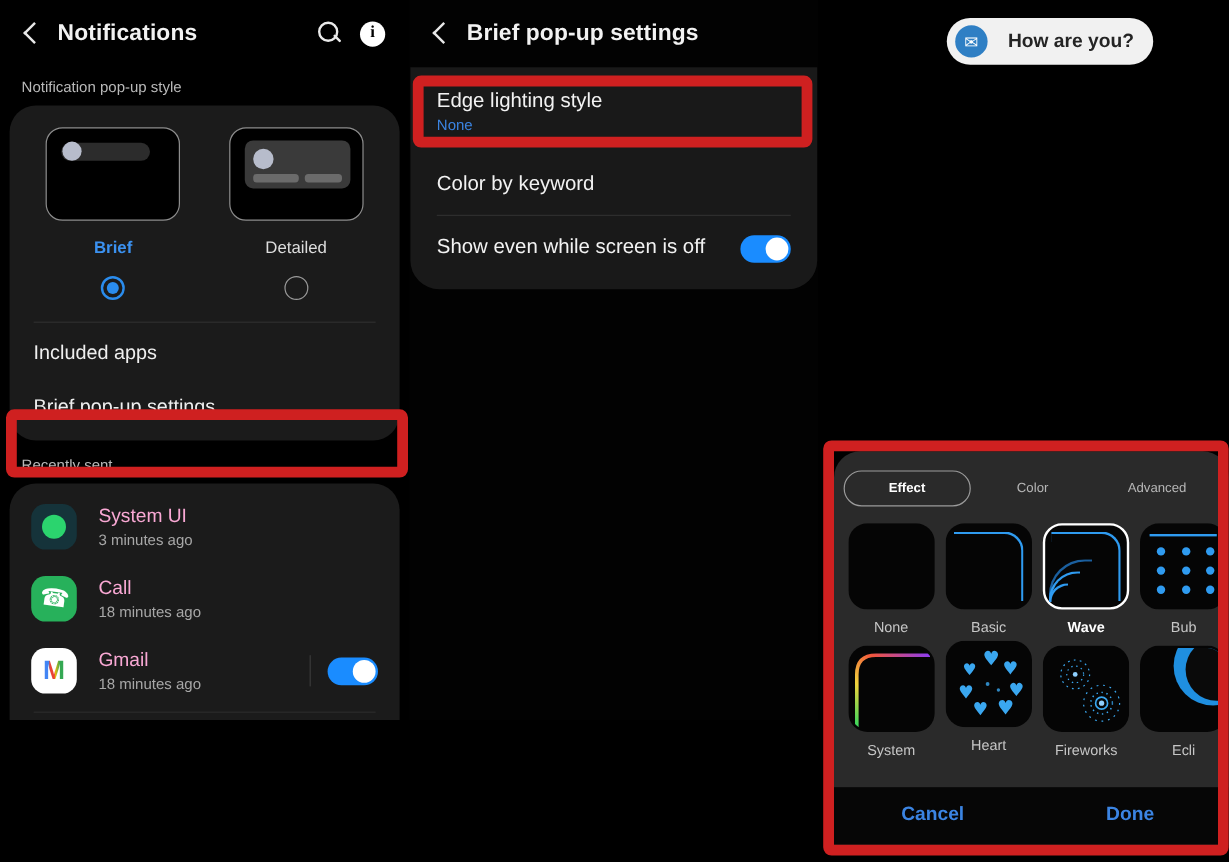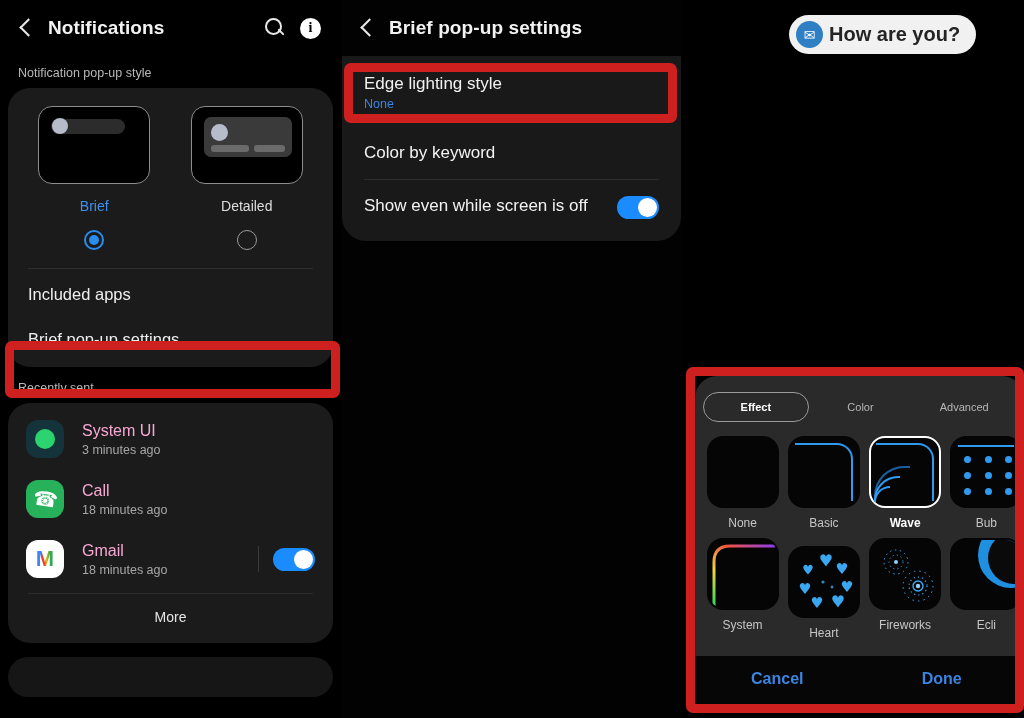--- a/index.html
+++ b/index.html
@@ -5,21 +5,21 @@
   * { box-sizing: border-box; margin: 0; padding: 0; }
   html, body {
     width: 1024px; height: 718px;
     background: #000;
     font-family: "Liberation Sans", sans-serif;
     overflow: hidden;
   }
   .screen { position: relative; width: 1024px; height: 718px; background: #000; }
 
   
-  .panel { position: absolute; top: 0; height: 718px; background: #000; overflow: hidden; }
+  .panel { position: absolute; top: 0; height: 600px; background: #000; overflow: hidden; }
   #panel-left  { left: 0;   width: 341px; }
   #panel-mid   { left: 341px; width: 341px; background:#020202; }
   #panel-right { left: 682px; width: 342px; }
 
   
   .appbar { position: relative; height: 56px; display: flex; align-items: center; }
   .back-chevron {
     width: 30px; height: 30px; margin-left: 12px; position: relative; flex: 0 0 auto;
   }
   .back-chevron::before {
@@ -66,21 +66,21 @@
     background: #b7bccb; border-radius: 50%;
   }
   .thumb .card-mini {
     position: absolute; left: 12px; top: 10px; width: 88px; height: 40px;
     background: #3a3a3a; border-radius: 7px;
   }
   .thumb .card-mini .av { position:absolute; left:7px; top:7px; width:17px; height:17px; background:#b7bccb; border-radius:50%; }
   .thumb .card-mini .b1 { position:absolute; left:7px; top:28px; width:38px; height:7px; background:#6b6b6b; border-radius:3px; }
   .thumb .card-mini .b2 { position:absolute; left:50px; top:28px; width:31px; height:7px; background:#6b6b6b; border-radius:3px; }
   .style-name { font-size: 14px; margin-top: 14px; }
-  .style-name.sel { color: #3b91f0; font-weight: 400; }
+  .style-name.sel { color: #3b91f0; font-weight: 700; }
   .style-name.unsel { color: #ddd; }
   .radio { width: 20px; height: 20px; border-radius: 50%; margin-top: 16px; position: relative; }
   .radio.on { border: 2px solid #2a8ced; }
   .radio.on::after { content:""; position:absolute; left:3px; top:3px; width:10px; height:10px; background:#2a8ced; border-radius:50%; }
   .radio.off { border: 1.6px solid #9a9a9a; }
 
   .divider { height: 1px; background: #2e2e2e; margin: 18px 20px 0; }
 
   .row-block { padding: 16px 20px 14px; }
   .row-title { color: #efefef; font-size: 16.5px; }
@@ -124,21 +124,21 @@
 
   
   .notif-pill {
     position: absolute; left: 107px; top: 15px; display: flex; align-items: center;
     background: #f1f1f1; border-radius: 20px; padding: 6px 16px 6px 7px; box-shadow: 0 2px 6px rgba(0,0,0,.6);
   }
   .notif-pill .mail {
     width: 27px; height: 27px; border-radius: 50%; background: #2f7fc4;
     display: flex; align-items: center; justify-content: center; color: #fff; font-size: 14px; line-height: 1;
   }
-  .notif-pill .txt { color: #242424; font-size: 20px; font-weight: 700; margin-left: 6px; }
+  .notif-pill .txt { color: #242424; font-size: 16px; font-weight: 700; margin-left: 17px; }
 
   .effects-sheet {
     position: absolute; left: 695px; top: 376px; width: 329px; height: 328px;
     background: #2a2a2a; border-radius: 22px 22px 0 0; overflow: hidden;
   }
   .tabs { display: flex; align-items: center; padding: 16px 8px 8px; }
   .tab { flex: 1; text-align: center; font-size: 11px; color: #b6b6b6; padding: 8px 0; }
   .tab.active { color: #fff; font-weight: 700; border: 1.3px solid #9b9b9b; border-radius: 20px; }
   .fx-grid { display: grid; grid-template-columns: repeat(4, 1fr); gap: 0 6px; padding: 6px 0 0 10px; }
   .fx-cell { display: flex; flex-direction: column; align-items: center; }
@@ -336,21 +336,21 @@
                   <stop offset="30%" stop-color="#f2d43c"></stop>
               <stop offset="60%" stop-color="#f2553c"></stop>
                   <stop offset="100%" stop-color="#8b3cf2"></stop>
             </linearGradient>
               </defs>
             <path d="M5 66 L5 22 Q5 6 21 6 L66 6" fill="none" stroke="url(#g1)" stroke-width="3"></path>
           </svg>
         </div>
         <div class="fx-label">System</div>
       </div>
-      <div class="fx-cell" style="margin-top:16px">
+      <div class="fx-cell" style="margin-top:4px">
         <div class="fx-tile">
           <svg width="72" height="72" viewBox="0 0 72 72" fill="#3aa7f0">
             <g transform="translate(36,36)">
               <g transform="translate(0,-22) scale(0.55)">
                   <path d="M0 8 C-8 -2 -14 -8 -8 -13 C-4 -16 0 -12 0 -9 C0 -12 4 -16 8 -13 C14 -8 8 -2 0 8Z"></path>
                 </g>
               <g transform="translate(16,-14) scale(0.5)">
                   <path d="M0 8 C-8 -2 -14 -8 -8 -13 C-4 -16 0 -12 0 -9 C0 -12 4 -16 8 -13 C14 -8 8 -2 0 8Z"></path>
                 </g>
               <g transform="translate(21,4) scale(0.5)">

